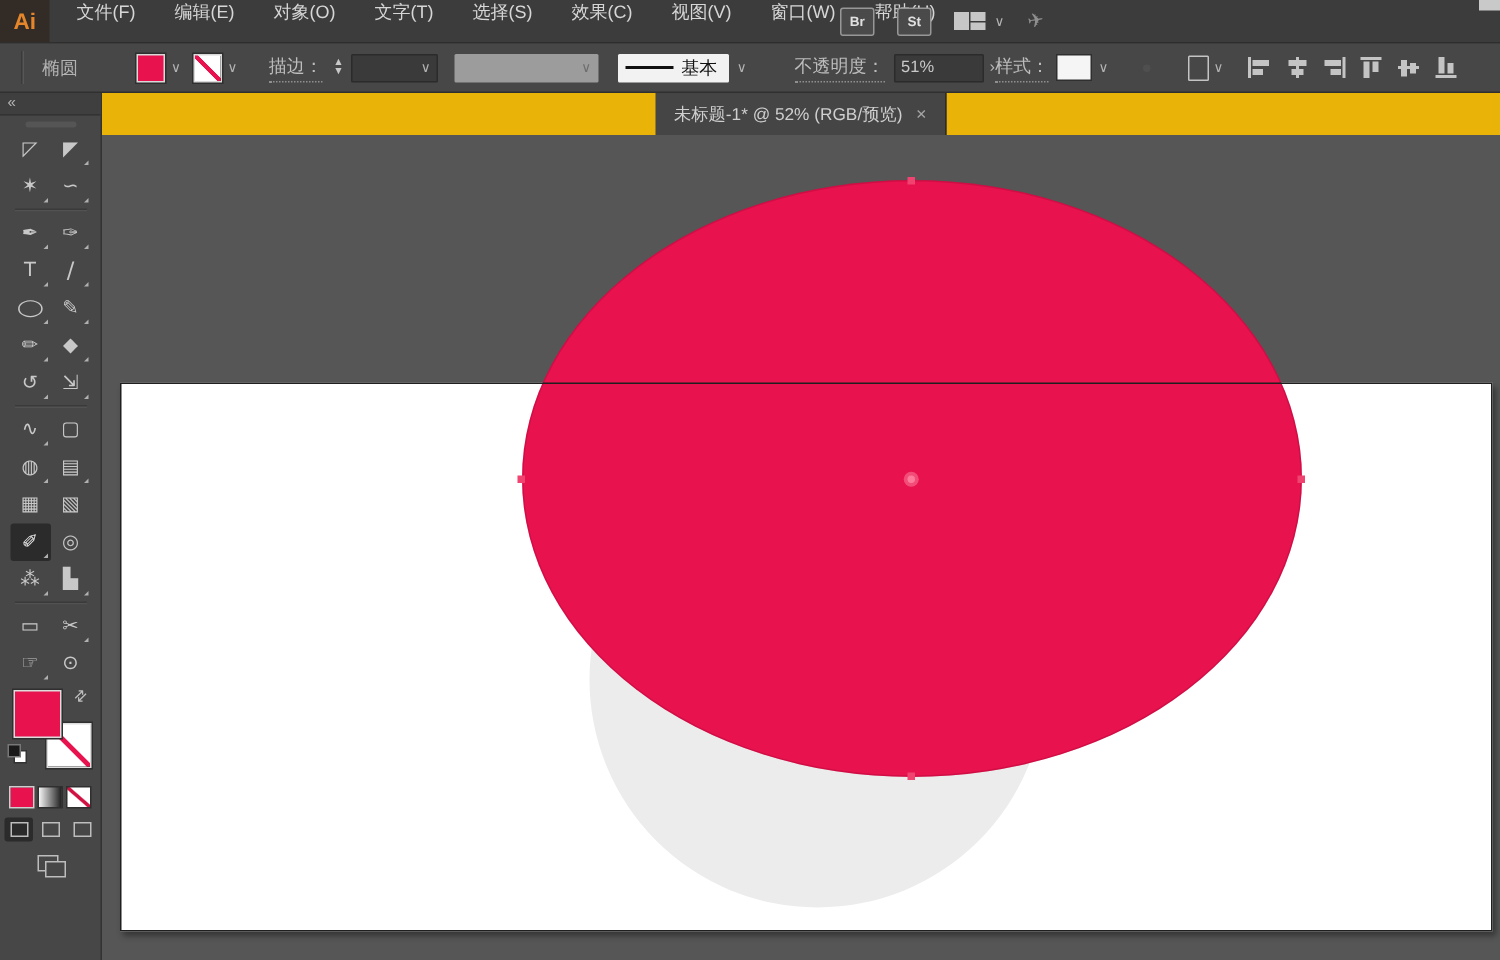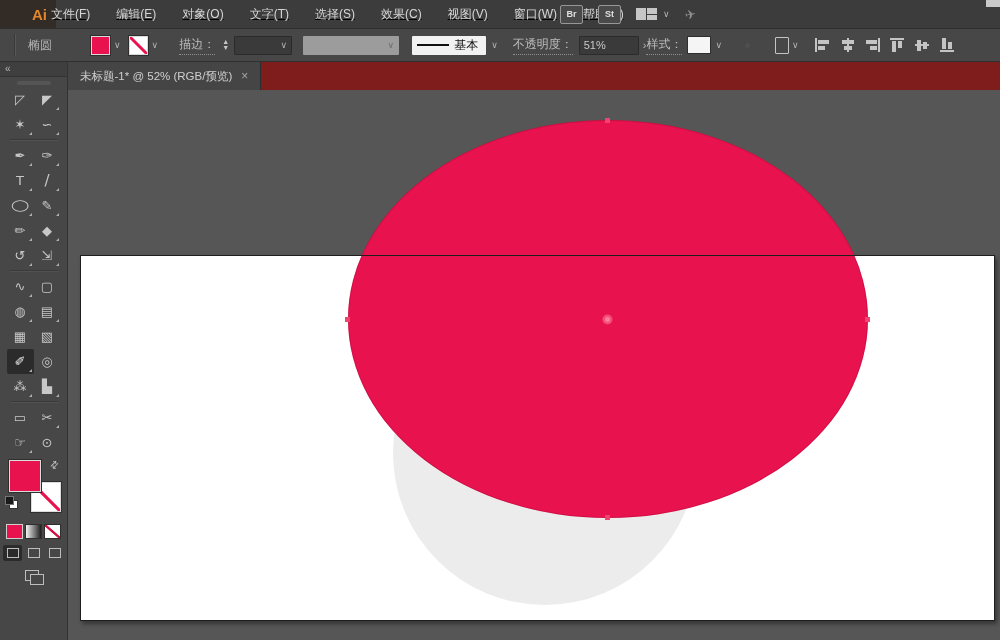--- a/index.html
+++ b/index.html
@@ -2,22 +2,22 @@
 <html><head>
 <meta charset="utf-8">
 <style>
   html,body{margin:0;padding:0;width:1000px;height:640px;overflow:hidden;
     font-family:"Liberation Sans","DejaVu Sans",sans-serif;background:#3c3c3c;
     -webkit-font-smoothing:antialiased;}
   
   #menubar{position:absolute;left:0;top:0;width:1000px;height:28px;background:#3c3c3c;
     border-bottom:1px solid #2e2e2e;}
   #ai-logo{position:absolute;left:0;top:0;width:33px;height:28px;background:#332b25;
-    color:#e5862b;font-weight:bold;font-size:15px;display:flex;align-items:center;justify-content:center;padding-left:23px;}
-  #menus{position:absolute;left:38px;top:0;height:28px;display:flex;align-items:center;text-decoration:underline;}
+    color:#e5862b;font-weight:bold;font-size:15px;display:flex;align-items:center;justify-content:center;}
+  #menus{position:absolute;left:38px;top:0;height:28px;display:flex;}
   .menu-item{padding:0 13px;color:#d6d6d6;font-size:12px;cursor:default;}
   #menu-right{position:absolute;left:560px;top:0;height:28px;display:flex;align-items:center;gap:15px;}
   .mini-btn{width:21px;height:17px;border:1px solid #979797;border-radius:2px;background:#4a4a4a;
     color:#e0e0e0;font-size:9px;font-weight:bold;display:flex;align-items:center;justify-content:center;}
   #ws-icon{display:flex;align-items:center;gap:5px;}
   .ws-box{width:22px;height:13px;display:grid;grid-template-columns:10px 10px;grid-template-rows:6px 5px;gap:1px;}
   .ws-box i{background:#c6c6c6;}
   .ws-box i.tall{grid-row:1 / span 2;}
   .chev{color:#b4b4b4;font-size:9px;line-height:1;}
   #cslive-icon{color:#8f8f8f;font-size:13px;transform:rotate(-10deg);}
@@ -67,22 +67,22 @@
   .al-top .line{top:1px;left:1px;height:2px;width:14px;}
   .al-top .b1{top:4px;left:3px;height:11px;width:4px;}
   .al-top .b2{top:4px;left:9px;height:7px;width:4px;}
   .al-middle .line{top:7px;left:1px;height:2px;width:14px;z-index:2;}
   .al-middle .b1{top:3px;left:3px;height:11px;width:4px;}
   .al-middle .b2{top:5px;left:9px;height:7px;width:4px;}
   .al-bottom .line{bottom:1px;left:1px;height:2px;width:14px;}
   .al-bottom .b1{bottom:4px;left:3px;height:11px;width:4px;}
   .al-bottom .b2{bottom:4px;left:9px;height:7px;width:4px;}
   
-  #tabbar{position:absolute;left:68px;top:62px;width:932px;height:28px;background:#7f1d1d;
-    border-bottom:2px solid #22c55e;display:flex;}
+  #tabbar{position:absolute;left:68px;top:62px;width:932px;height:28px;background:#eab308;
+    border-bottom:2px solid #22c55e;display:flex;justify-content:center;}
   #doc-tab{background:#454545;border-right:1px solid #2c2c2c;display:flex;align-items:center;
     gap:9px;padding:0 12px;}
   #doc-tab .title{color:#cfcfcf;font-size:11.5px;white-space:nowrap;}
   #doc-tab .close{color:#a5a5a5;font-size:12px;line-height:1;}
   
   #toolpanel{position:absolute;left:0;top:62px;width:68px;height:578px;background:#474747;
     border-right:1px solid #333;box-sizing:border-box;}
   #panel-head{height:14px;background:#3f3f3f;border-bottom:1px solid #333;color:#b5b5b5;
     font-size:10px;line-height:13px;padding-left:5px;}
   #panel-grip{width:34px;height:4px;background:#555;border-radius:2px;margin:4px auto 2px auto;}
@@ -180,21 +180,21 @@
   <span id="brush-dd" data-name="brush-definition-dropdown">
     <span class="chev" data-name="chevron-down-icon">∨</span>
   </span>
   <span id="stroke-style" data-name="stroke-style-control">
     <span class="white-box" data-name="stroke-style-preview">
       <i class="line" data-name="stroke-line-preview"></i>
       <span class="lbl" data-name="stroke-style-name">基本</span>
     </span>
     <span class="chev" data-name="chevron-down-icon">∨</span>
   </span>
-  <span class="dotted-label" style="margin-left:15px" data-name="opacity-panel-link">不透明度：</span>
+  <span class="dotted-label" style="margin-left:32px" data-name="opacity-panel-link">不透明度：</span>
   <span class="dd-dark" id="opacity-box" data-name="opacity-input">
     <span data-name="opacity-value">51%</span>
   </span>
   <span class="flyarrow" data-name="opacity-flyout-arrow">›</span>
   <span class="dotted-label" style="" data-name="style-panel-link">样式：</span>
   <span id="style-swatch" data-name="graphic-style-swatch"></span>
   <span class="chev" style="margin-left:5px" data-name="chevron-down-icon">∨</span>
   <span id="recolor-icon" data-name="recolor-artwork-icon"></span>
   <span id="docsetup" data-name="document-setup-control">
     <span class="doc" data-name="document-icon"></span>

